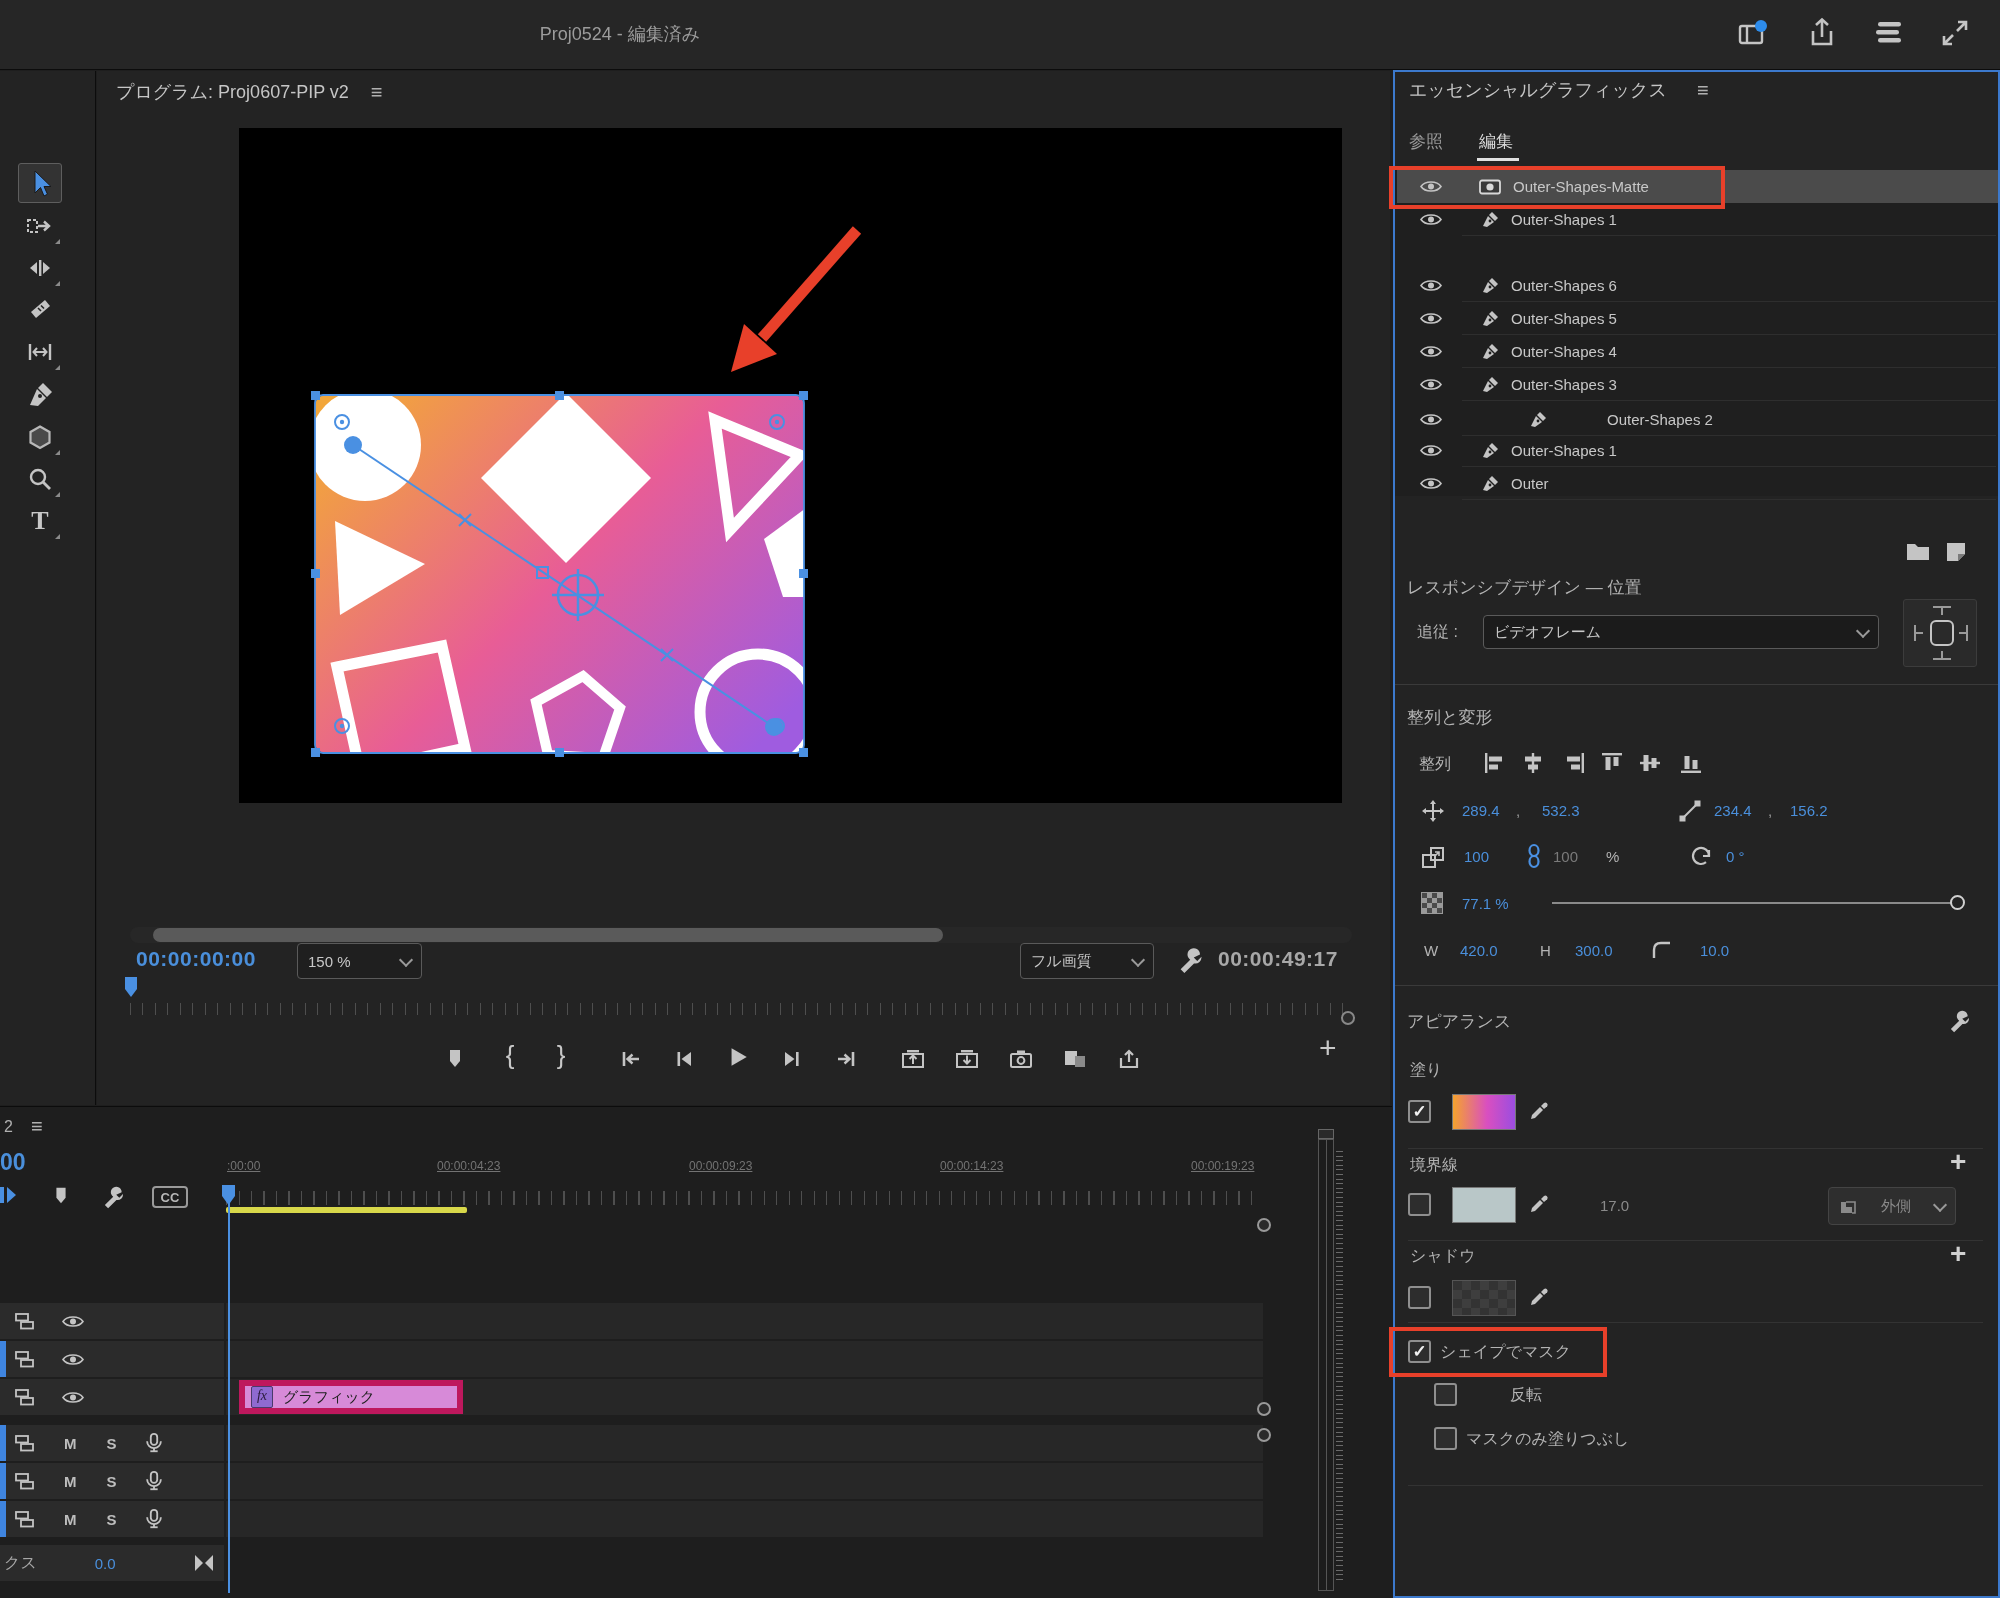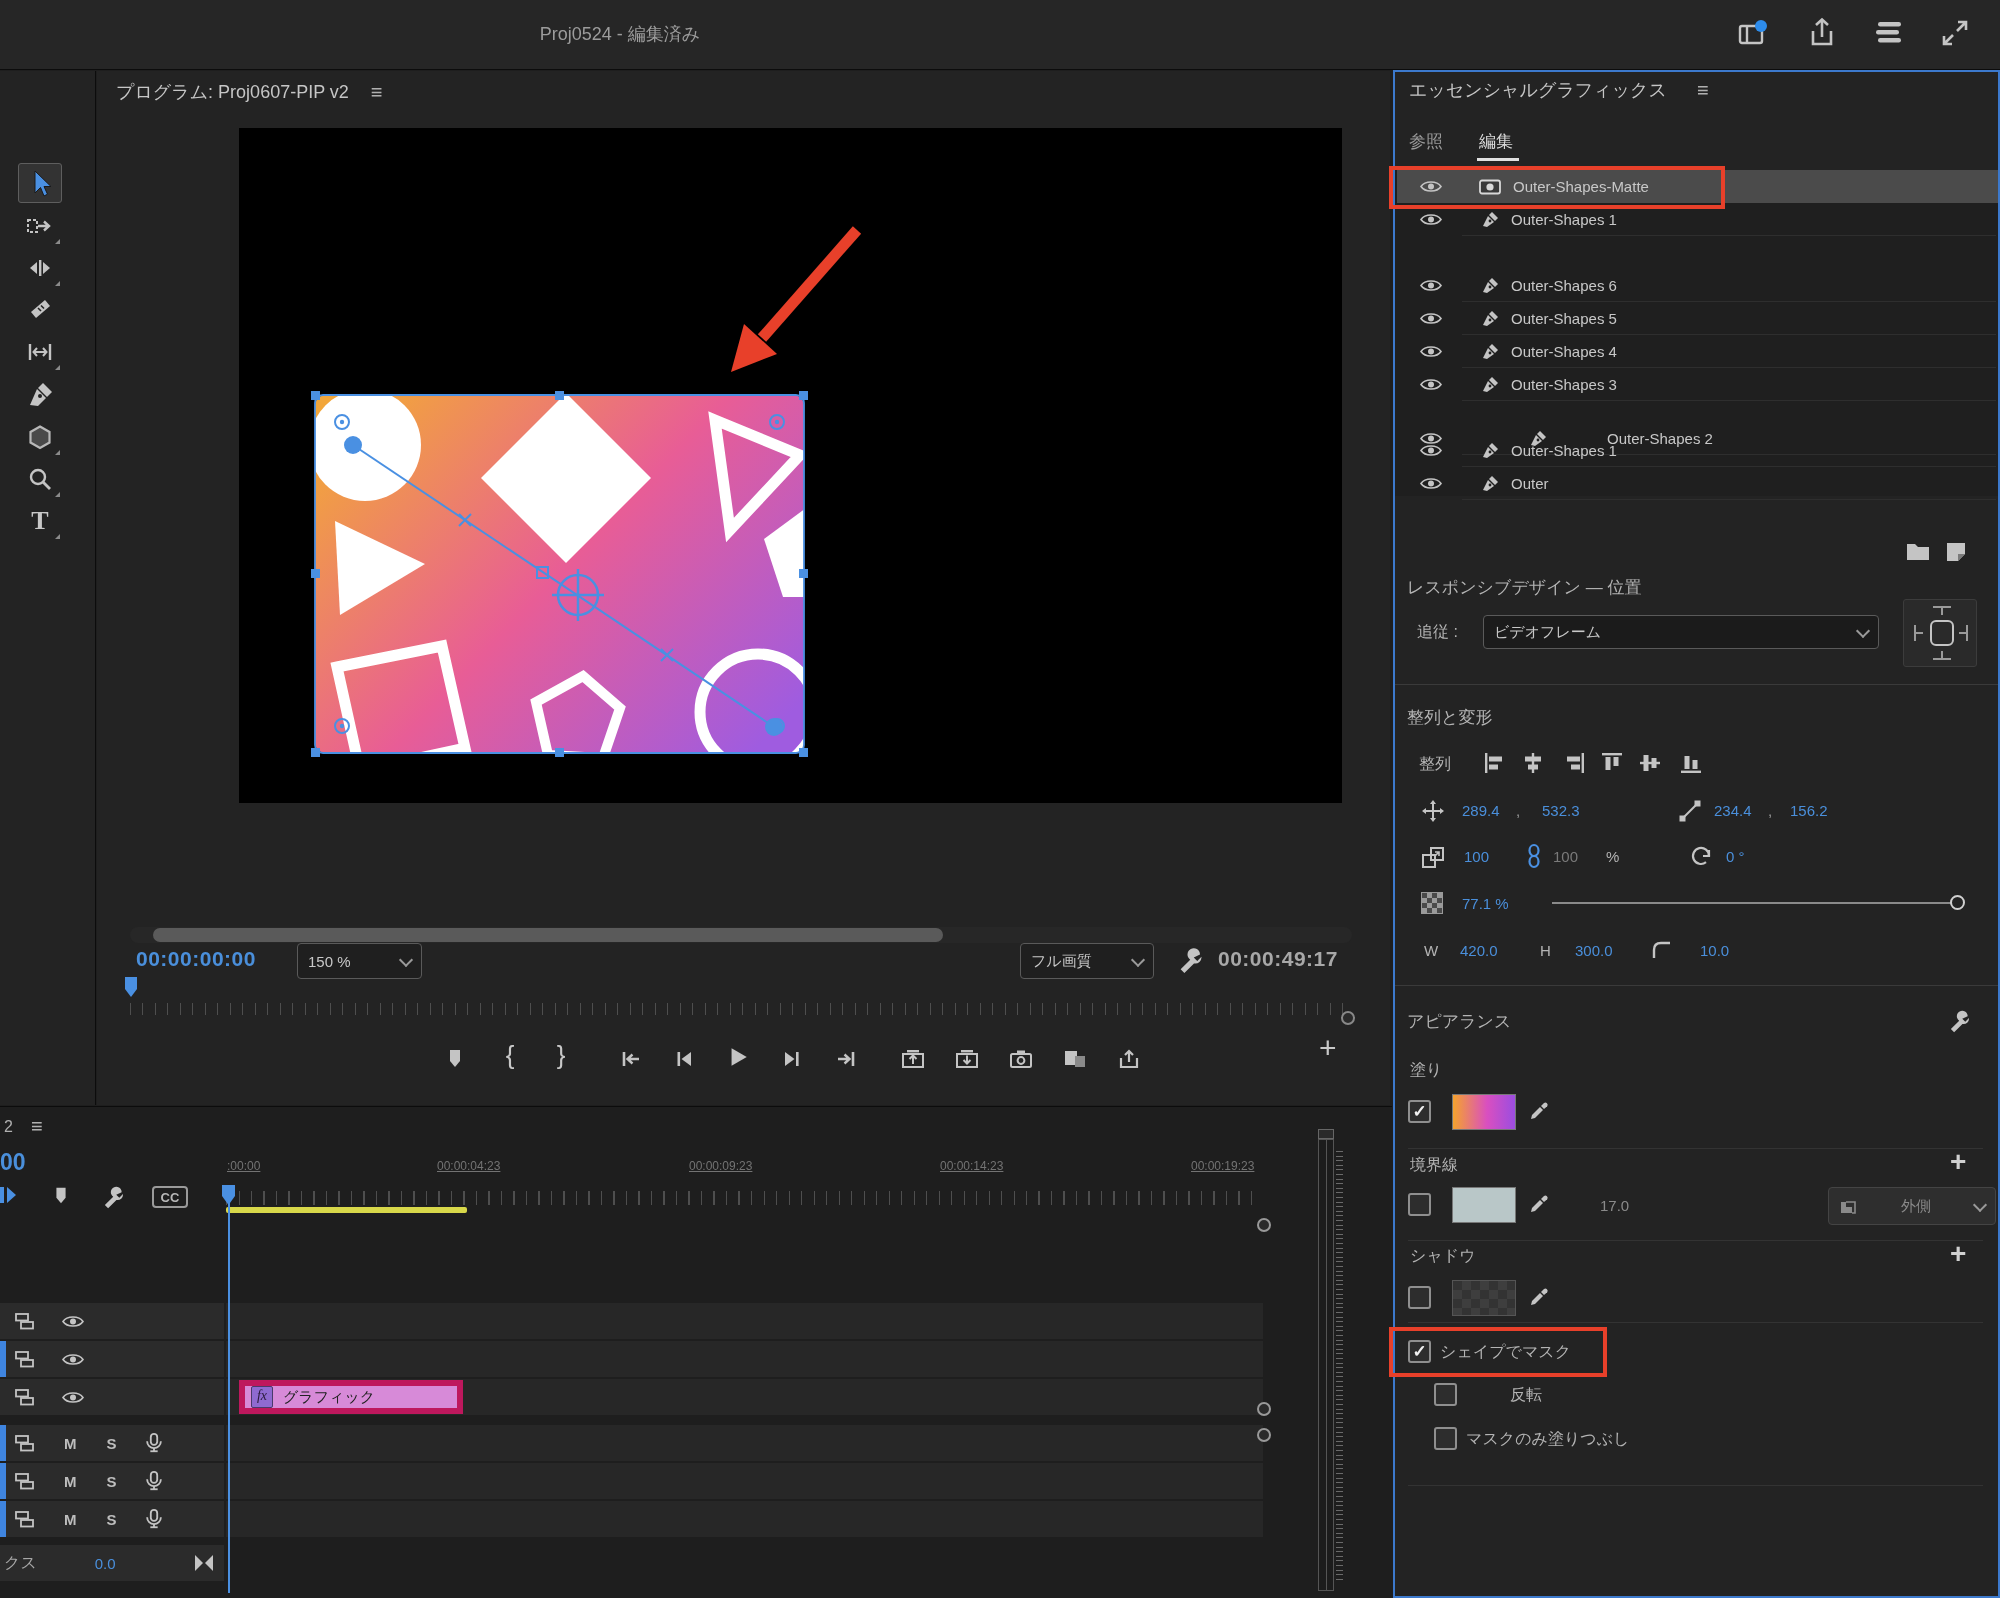--- a/index.html
+++ b/index.html
@@ -571,21 +571,21 @@
         </svg>
       </span>
     <svg width="18" height="18" viewBox="0 0 18 18" style="margin-left:16px;">
         <path d="M2 15 L7 5 L13 11 L6 16 Z" class="icg"></path>
         <path d="M8 4 L11 1 L17 7 L14 10 Z" class="icg"></path>
         <circle cx="9" cy="10" r="1.4" fill="#1f1f1f"></circle>
       </svg>
     <span class="layer-name">Outer-Shapes 3</span>
       <span class="sep"></span>
   </div>
-  <div class="layer-row" style="top:422px;gap:48px;">
+  <div class="layer-row" style="top:403px;gap:48px;">
     <span class="eyecell">
         <svg width="22" height="15" viewBox="0 0 22 15">
           <path d="M1 7.5 C5 1.5 17 1.5 21 7.5 C17 13.5 5 13.5 1 7.5 Z" class="ics" stroke-width="1.6"></path>
           <circle cx="11" cy="7.5" r="3" class="icg"></circle>
         </svg>
       </span>
     <svg width="18" height="18" viewBox="0 0 18 18" style="margin-left:16px;">
         <path d="M2 15 L7 5 L13 11 L6 16 Z" class="icg"></path>
         <path d="M8 4 L11 1 L17 7 L14 10 Z" class="icg"></path>
         <circle cx="9" cy="10" r="1.4" fill="#1f1f1f"></circle>
@@ -787,21 +787,21 @@
   </div>
   <div class="cb abs" style="left:1408px;top:1193px;"></div>
   <div class="swatch abs" style="left:1452px;top:1187px;background:#b9c7c8;"></div>
   <div class="abs" style="left:1528px;top:1191px;">
     <svg width="24" height="24" viewBox="0 0 24 24">
       <path d="M3 21 L4 17 L12 9 L15 12 L7 20 Z" class="icg"></path>
         <path d="M13 8 L16 5 a2.3 2.3 0 0 1 3.2 3.2 L16 11 Z" class="icg"></path>
     </svg>
   </div>
   <span class="abs num dim" style="left:1600px;top:1197px;">17.0</span>
-  <div class="dd abs" style="left:1828px;top:1187px;width:168px;height:38px;background:#2e2e2e;border-color:#444;">
+  <div class="dd abs" style="left:1828px;top:1187px;width:128px;height:38px;background:#2e2e2e;border-color:#444;">
     <svg width="18" height="18" viewBox="0 0 18 18" style="flex:none;">
       <path d="M2 16 V5 H7 V10 H13 V16 Z" fill="#8a8a8a"></path>
         <path d="M7 5 H16 V16 H13" fill="none" stroke="#8a8a8a" stroke-width="1.6"></path>
     </svg>
     <span class="dim" style="font-size:15px;">外側</span>
     <span class="chev"></span>
   </div>
   <div class="divider abs" style="left:1408px;top:1240px;width:575px;background:#333;"></div>
 
   <div class="abs lbl" style="left:1410px;top:1246px;">シャドウ</div>

